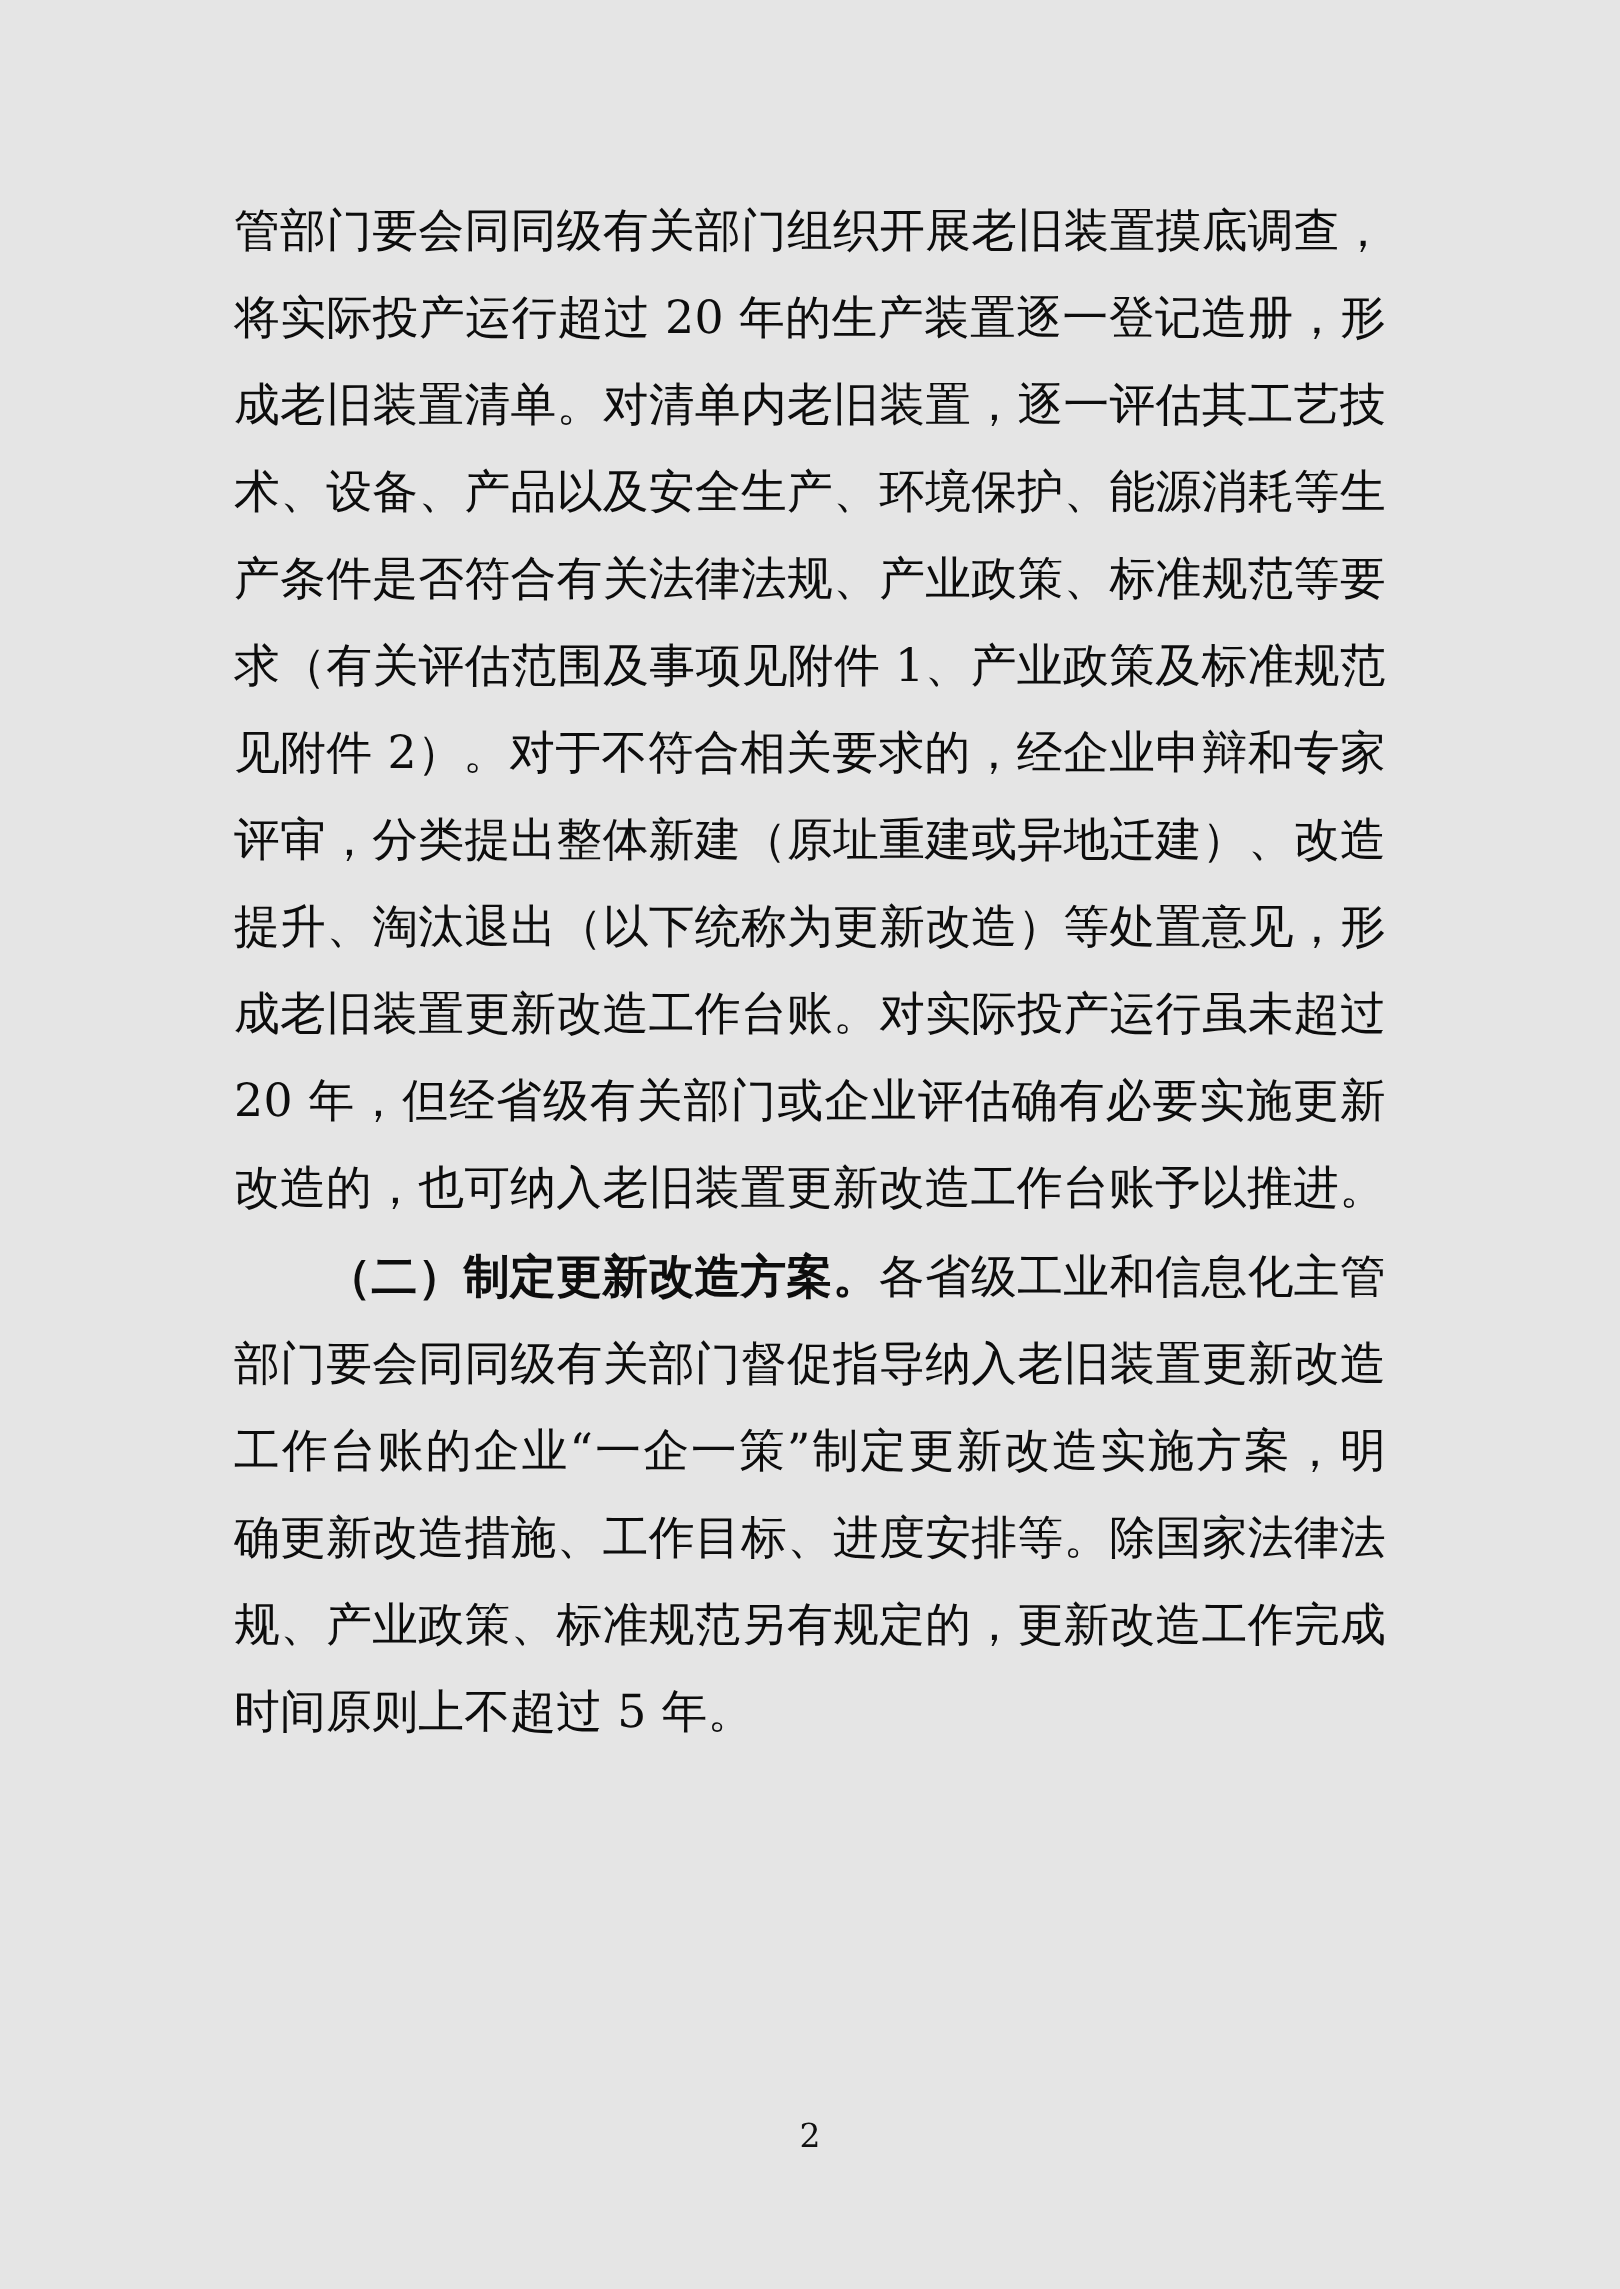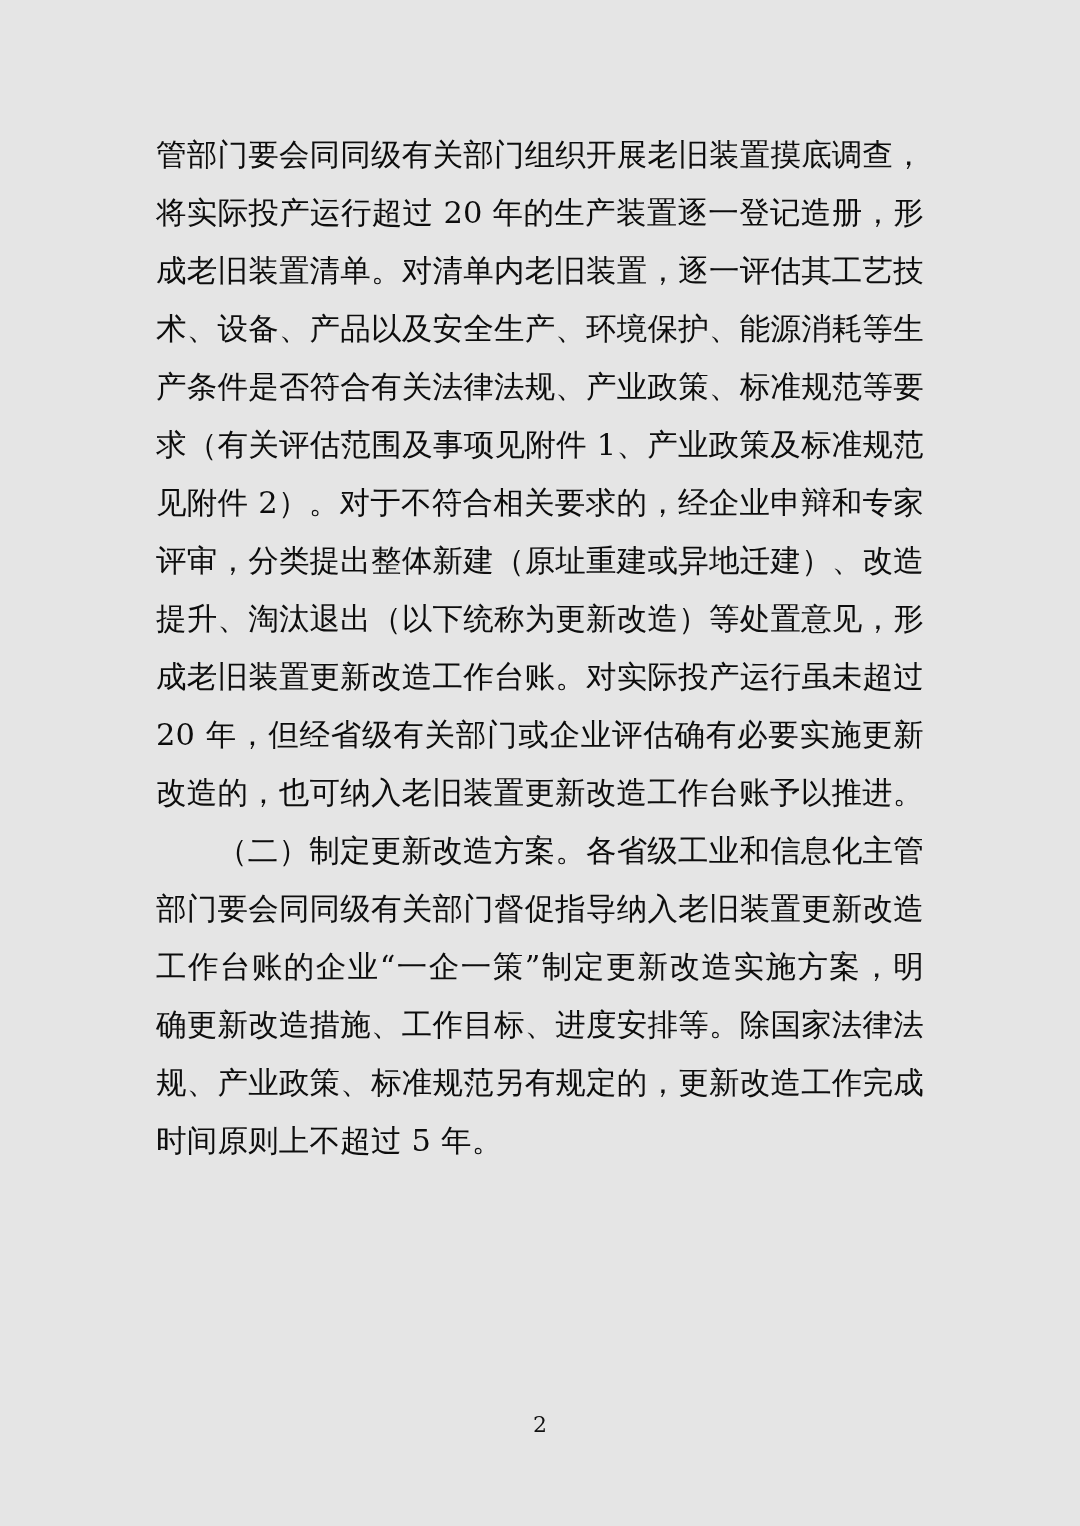--- a/index.html
+++ b/index.html
@@ -34,21 +34,21 @@
     white-space: pre-wrap;
     word-break: break-all;
   }
   .para.indent {
     text-indent: 61px;
   }
   .para + .para {
     margin-top: 0px;
   }
   .bold {
-    font-weight: 400;
+    font-weight: 700;
   }
   .page-number {
     position: absolute;
     left: 0;
     right: 0;
     top: 1412px;
     text-align: center;
     font-size: 22px;
     font-family: "DejaVu Serif", "Liberation Serif", serif;
     color: #111111;

